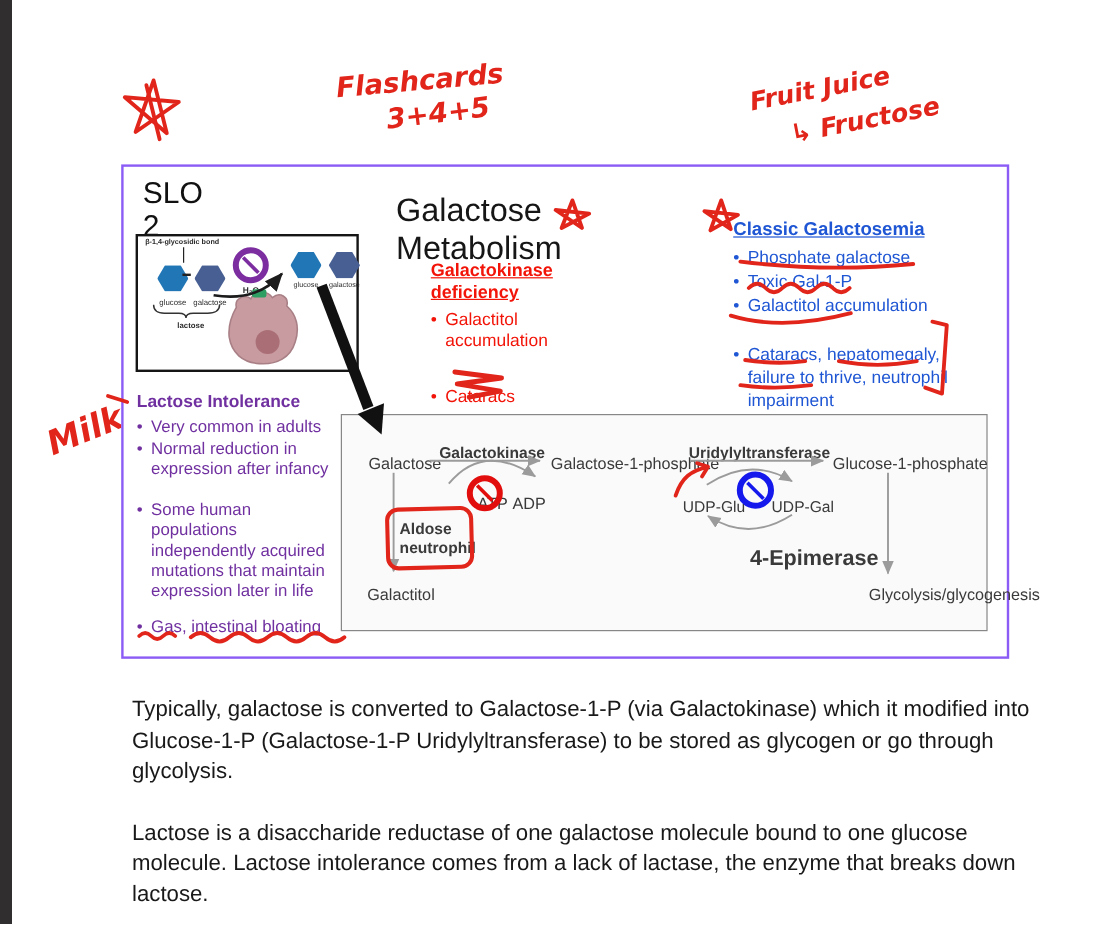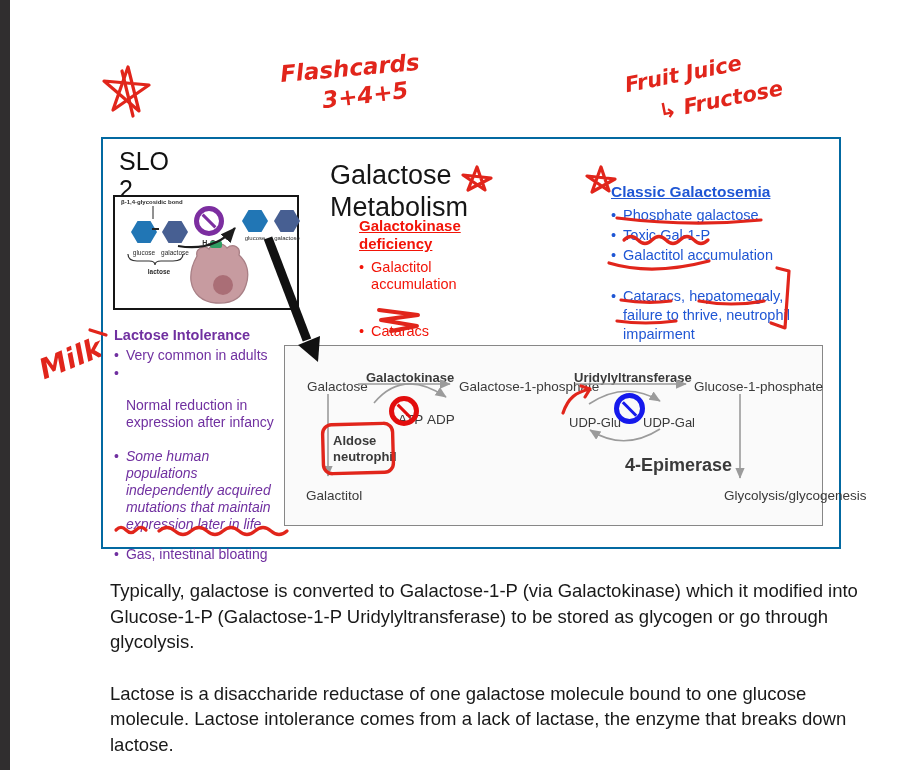--- a/index.html
+++ b/index.html
@@ -30,21 +30,21 @@
   <div class="ink" style="left:322px;top:82px;font-size:23px;transform:rotate(-7deg);">3+4+5</div>
   <div class="ink" style="left:624px;top:62px;font-size:21px;transform:rotate(-11deg);">Fruit Juice</div>
   <div class="ink" style="left:658px;top:88px;font-size:21px;transform:rotate(-11deg);">↳ Fructose</div>
   <div class="ink" style="left:38px;top:342px;font-size:28px;transform:rotate(-22deg);">Milk</div>
 
   <div class="ink" style="left:430px;top:293px;font-size:21px;transform:rotate(-7deg);">↳ High galactose</div>
   <div class="ink" style="left:456px;top:317px;font-size:20px;transform:rotate(-5deg);">→makes galactitol</div>
   <div class="ink" style="left:566px;top:324px;font-size:18px;transform:rotate(-3deg);">which</div>
   <div class="ink" style="left:586px;top:339px;font-size:21px;transform:rotate(-2deg);">accumulates</div>
 
-  <div class="abs" style="left:101px;top:137px;width:740px;height:412px;background:#fff;border:2px solid #0369a1;box-sizing:border-box;">
+  <div class="abs" style="left:101px;top:137px;width:740px;height:412px;background:#fff;border:2px solid #8b5cf6;box-sizing:border-box;">
 
     <div class="abs" style="left:16px;top:8px;font-size:25px;line-height:28px;color:#111;">
       <div>SLO</div>
       <div>2</div>
     </div>
 
     <div class="abs" style="left:227px;top:20px;font-size:27px;line-height:32px;color:#161616;">
       <div>Galactose</div>
       <div>Metabolism</div>
     </div>
@@ -100,25 +100,25 @@
     </div>
 
     <div class="abs" style="left:11px;top:188px;width:172px;color:#7030a0;">
       <div style="font-size:14.5px;font-weight:700;">Lactose Intolerance</div>
       <div class="bul" style="margin-top:4px;font-size:14px;line-height:17px;">
         <span class="dot">•</span>
         <span>Very common in adults</span>
       </div>
       <div class="bul" style="margin-top:1px;font-size:14px;line-height:17px;">
         <span class="dot">•</span>
-        <span style="width:150px;display:inline-block;margin-top:32px;">Normal reduction in expression after infancy</span>
+        <span style="width:150px;display:inline-block;">Normal reduction in expression after infancy</span>
       </div>
       <div class="bul" style="margin-top:17px;font-size:14px;line-height:17px;">
         <span class="dot">•</span>
-        <span style="width:150px;display:inline-block;font-style:italic;">Some human populations independently acquired mutations that maintain expression later in life</span>
+        <span style="width:150px;display:inline-block;">Some human populations independently acquired mutations that maintain expression later in life</span>
       </div>
       <div class="bul" style="margin-top:13px;font-size:14px;line-height:17px;">
         <span class="dot">•</span>
         <span>Gas, intestinal bloating</span>
       </div>
     </div>
 
     <div class="abs" style="left:181px;top:206px;width:539px;height:181px;background:#fafafa;border:1.5px solid #878787;box-sizing:border-box;"></div>
 
     <div class="node" style="left:204px;top:240px;">Galactose</div>

